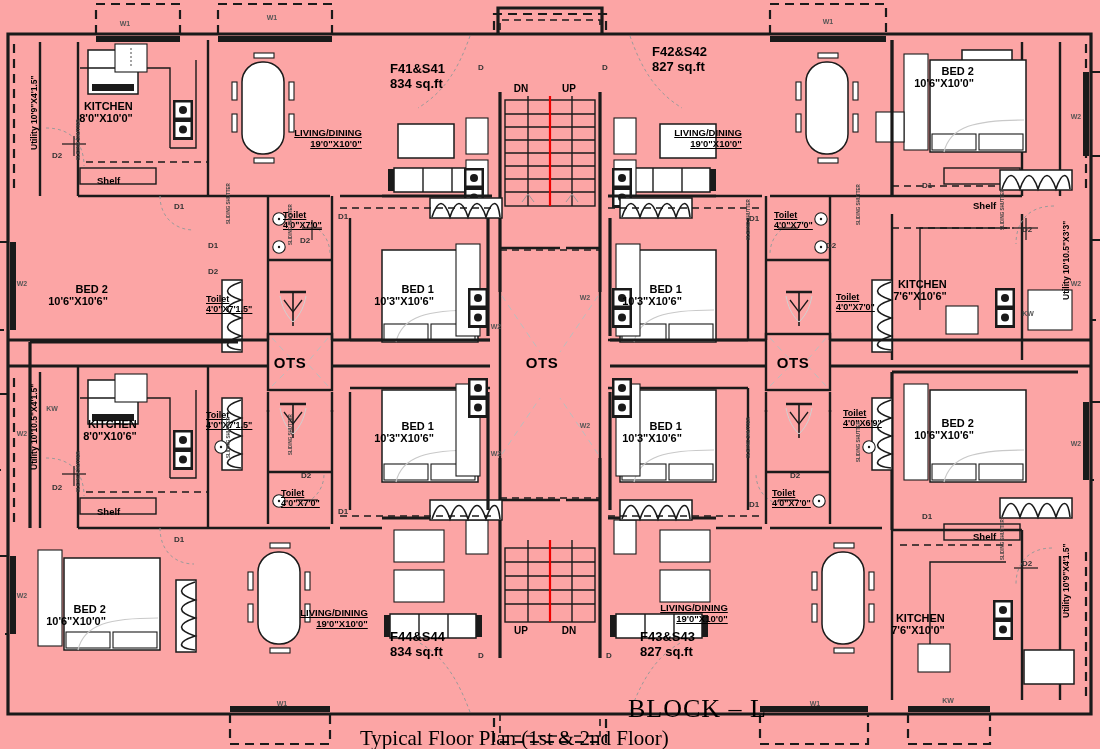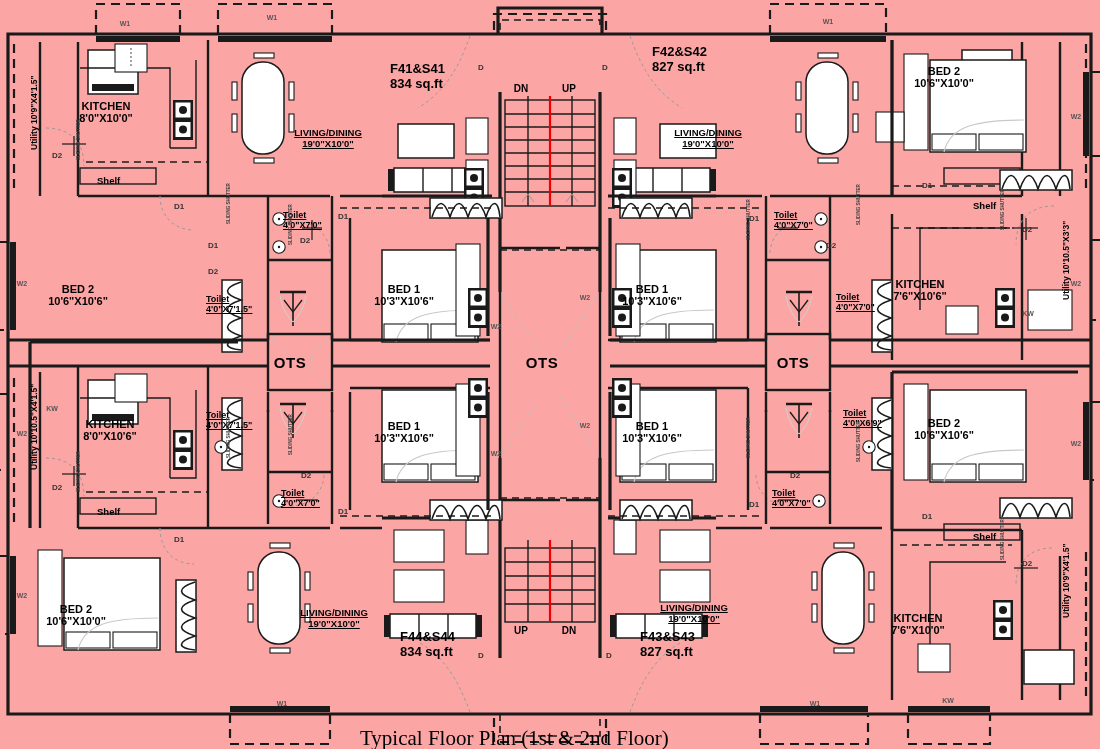--- a/index.html
+++ b/index.html
@@ -10,21 +10,21 @@
   #title-main{left:360px;top:726px;font-size:21px;}
   #block-label{left:628px;top:694px;font-size:26px;letter-spacing:1px;}
   .lbl{position:absolute;white-space:nowrap;color:#000;font-weight:bold;
        font-family:"Liberation Sans",sans-serif;line-height:1.12;}
   .unit{font-size:13px;}
   .room{font-size:11px;}
   .room2{font-size:9.5px;text-decoration:underline;}
   .small{font-size:8px;font-weight:bold;}
   .tiny{font-size:6px;font-weight:bold;}
   .ots{font-size:15px;font-weight:bold;letter-spacing:.5px;}
-  .ctr{text-align:center;}
+  .ctr{text-align:right;}
 </style>
 </head>
 <body>
 
 <div id="stage">
 
   <svg id="plan" viewBox="0 0 1100 749">
     <defs>
       <style>
         .wall{stroke:#1a1a1a;fill:none;}
@@ -409,21 +409,21 @@
     <path class="wall w-out" d="M8,340 L268,340 M332,340 L490,340"></path>
     <path class="wall w-out" d="M8,366 L268,366 M332,366 L490,366"></path>
     <path class="wall w-out" d="M830,340 L1091,340 M610,340 L766,340"></path>
     <path class="wall w-out" d="M830,366 L1091,366 M610,366 L766,366"></path>
 
   </svg>
 
   <div id="label-layer">
       <div class="lbl unit" style="left: 390px; top: 62px;"><span>F41&amp;S41</span><br><span>834 sq.ft</span></div>
       <div class="lbl unit" style="left: 652px; top: 45px;"><span>F42&amp;S42</span><br><span>827 sq.ft</span></div>
-      <div class="lbl unit" style="left: 400px; top: 630px;"><span>F44&amp;S44</span><br><span>834 sq.ft</span></div>
+      <div class="lbl unit" style="left: 390px; top: 630px;"><span>F44&amp;S44</span><br><span>834 sq.ft</span></div>
       <div class="lbl unit" style="left: 640px; top: 630px;"><span>F43&amp;S43</span><br><span>827 sq.ft</span></div>
       <div class="lbl room ctr" style="left: 106px; top: 100px; transform: translateX(-50%);"><span>KITCHEN</span><br><span>8'0"X10'0"</span></div>
       <div class="lbl room ctr" style="left: 110px; top: 418px; transform: translateX(-50%);"><span>KITCHEN</span><br><span>8'0"X10'6"</span></div>
       <div class="lbl room ctr" style="left: 920px; top: 278px; transform: translateX(-50%);"><span>KITCHEN</span><br><span>7'6"X10'6"</span></div>
       <div class="lbl room ctr" style="left: 918px; top: 612px; transform: translateX(-50%);"><span>KITCHEN</span><br><span>7'6"X10'0"</span></div>
       <div class="lbl room ctr" style="left: 78px; top: 283px; transform: translateX(-50%);"><span>BED 2</span><br><span>10'6"X10'6"</span></div>
       <div class="lbl room ctr" style="left: 76px; top: 603px; transform: translateX(-50%);"><span>BED 2</span><br><span>10'6"X10'0"</span></div>
       <div class="lbl room ctr" style="left: 944px; top: 65px; transform: translateX(-50%);"><span>BED 2</span><br><span>10'6"X10'0"</span></div>
       <div class="lbl room ctr" style="left: 944px; top: 417px; transform: translateX(-50%);"><span>BED 2</span><br><span>10'6"X10'6"</span></div>
       <div class="lbl room ctr" style="left: 404px; top: 283px; transform: translateX(-50%);"><span>BED 1</span><br><span>10'3"X10'6"</span></div>
@@ -505,13 +505,14 @@
       <div class="lbl tiny" style="left: 288px; top: 455px; font-size: 4.5px; color: rgb(68, 68, 68); transform: rotate(-90deg); transform-origin: 0px 0px;"><span>SLIDING SHUTTER</span></div>
       <div class="lbl tiny" style="left: 746px; top: 240px; font-size: 4.5px; color: rgb(68, 68, 68); transform: rotate(-90deg); transform-origin: 0px 0px;"><span>SLIDING SHUTTER</span></div>
       <div class="lbl tiny" style="left: 746px; top: 458px; font-size: 4.5px; color: rgb(68, 68, 68); transform: rotate(-90deg); transform-origin: 0px 0px;"><span>SLIDING SHUTTER</span></div>
       <div class="lbl tiny" style="left: 856px; top: 225px; font-size: 4.5px; color: rgb(68, 68, 68); transform: rotate(-90deg); transform-origin: 0px 0px;"><span>SLIDING SHUTTER</span></div>
       <div class="lbl tiny" style="left: 856px; top: 462px; font-size: 4.5px; color: rgb(68, 68, 68); transform: rotate(-90deg); transform-origin: 0px 0px;"><span>SLIDING SHUTTER</span></div>
       <div class="lbl tiny" style="left: 1000px; top: 230px; font-size: 4.5px; color: rgb(68, 68, 68); transform: rotate(-90deg); transform-origin: 0px 0px;"><span>SLIDING SHUTTER</span></div>
       <div class="lbl tiny" style="left: 1000px; top: 560px; font-size: 4.5px; color: rgb(68, 68, 68); transform: rotate(-90deg); transform-origin: 0px 0px;"><span>SLIDING SHUTTER</span></div>
     </div>
 
   <div class="ttl" id="title-main">Typical Floor Plan (1st &amp; 2nd Floor)</div>
+  <div class="ttl" id="block-label">BLOCK – L</div>
 </div>
 
 </body></html>

